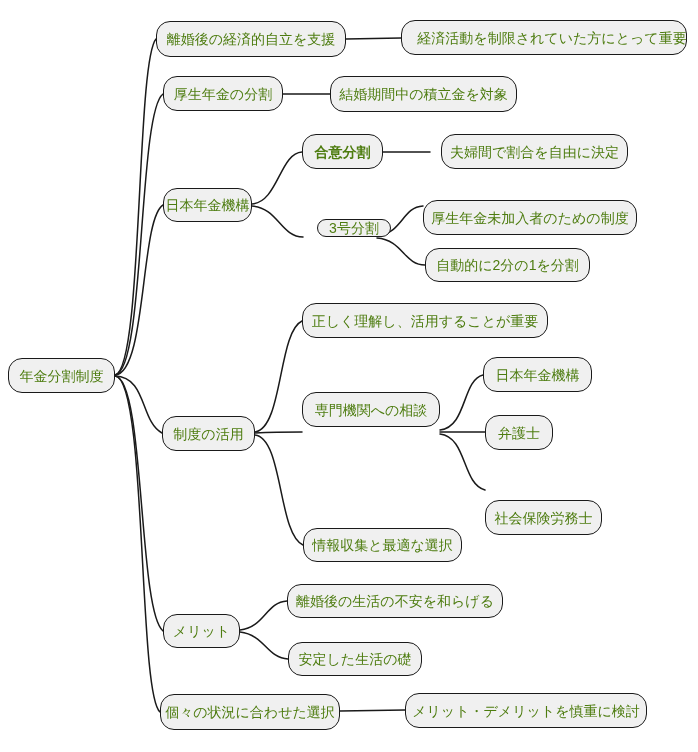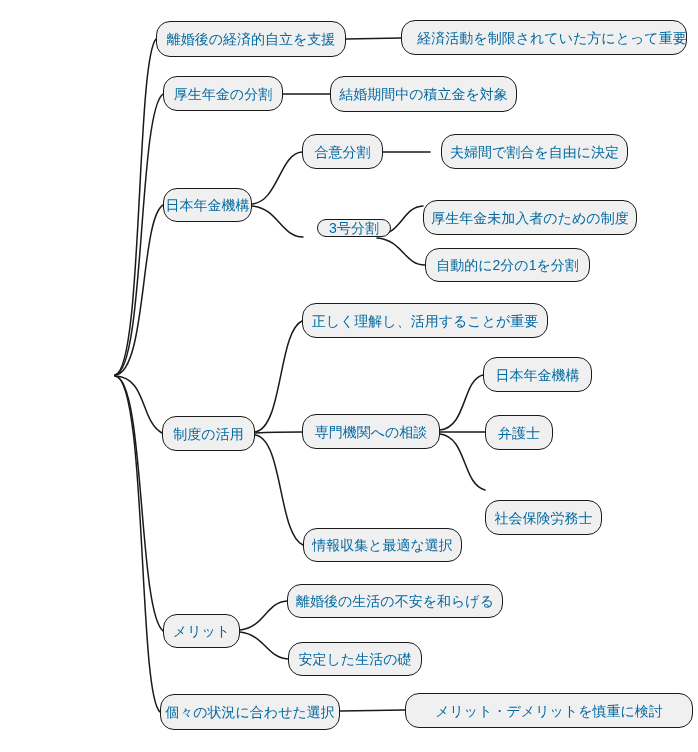--- a/index.html
+++ b/index.html
@@ -31,21 +31,21 @@
   .node {
     position: absolute;
     box-sizing: border-box;
     display: flex;
     align-items: center;
     justify-content: center;
     background: #f0f0f0;
     border: 1.8px solid #1a1a1a;
     border-radius: 14px;
     font-size: 14px;
-    color: #0369a1;
+    color: #4d7c0f;
     white-space: nowrap;
     line-height: 1;
   }
 </style>
 </head>
 <body>
 
 <div class="canvas">
 
   <svg class="edges" viewBox="0 0 698 752" aria-hidden="true">
@@ -71,42 +71,43 @@
     <path d="M440,430 C467,427 462,380 483,375"></path>
     <path d="M440,432 L485,432"></path>
     <path d="M440,434 C467,437 462,484 485,490"></path>
 
     <path d="M240,630 C265,627 266,602 287,601"></path>
     <path d="M240,632 C265,635 267,658 288,659"></path>
 
     <path d="M340,711 L405,710"></path>
   </svg>
 
+  <div class="node" style="left:8px; top:358px; width:107px; height:35px;">年金分割制度</div>
 
   <div class="node" style="left:156px; top:21px; width:190px; height:36px;">離婚後の経済的自立を支援</div>
   <div class="node" style="left:401px; top:20px; width:286px; height:35px;padding-left:16px;">経済活動を制限されていた方にとって重要</div>
 
   <div class="node" style="left:163px; top:76px; width:120px; height:35px;">厚生年金の分割</div>
   <div class="node" style="left:330px; top:76px; width:187px; height:36px;">結婚期間中の積立金を対象</div>
 
   <div class="node" style="left:163px; top:188px; width:89px; height:34px;">日本年金機構</div>
-  <div class="node" style="left:302px; top:134px; width:81px; height:35px;">合意分割</div>
+  <div class="node" style="left:302px; top:134px; width:81px; height:35px;font-weight:bold;">合意分割</div>
   <div class="node" style="left:430px; top:134px; width:187px; height:35px;margin-left:11px;">夫婦間で割合を自由に決定</div>
   <div class="node" style="left:317px; top:219px; width:74px; height:18px;">3号分割</div>
   <div class="node" style="left:423px; top:200px; width:214px; height:35px;">厚生年金未加入者のための制度</div>
   <div class="node" style="left:425px; top:248px; width:165px; height:34px;">自動的に2分の1を分割</div>
 
   <div class="node" style="left:162px; top:416px; width:93px; height:35px;">制度の活用</div>
   <div class="node" style="left:302px; top:303px; width:246px; height:35px;">正しく理解し、活用することが重要</div>
-  <div class="node" style="left:302px; top:414px; width:138px; height:35px;">専門機関への相談</div>
+  <div class="node" style="left:302px; top:392px; width:138px; height:35px;">専門機関への相談</div>
   <div class="node" style="left:483px; top:357px; width:109px; height:35px;">日本年金機構</div>
   <div class="node" style="left:485px; top:415px; width:68px; height:35px;">弁護士</div>
   <div class="node" style="left:485px; top:500px; width:117px; height:35px;">社会保険労務士</div>
   <div class="node" style="left:303px; top:528px; width:159px; height:34px;">情報収集と最適な選択</div>
 
   <div class="node" style="left:163px; top:614px; width:77px; height:34px;">メリット</div>
   <div class="node" style="left:287px; top:584px; width:216px; height:34px;">離婚後の生活の不安を和らげる</div>
   <div class="node" style="left:288px; top:642px; width:134px; height:34px;">安定した生活の礎</div>
 
   <div class="node" style="left:160px; top:694px; width:180px; height:36px;">個々の状況に合わせた選択</div>
-  <div class="node" style="left:405px; top:693px; width:288px; height:35px;">メリット・デメリットを慎重に検討</div>
+  <div class="node" style="left:405px; top:693px; width:242px; height:35px;">メリット・デメリットを慎重に検討</div>
 
 </div>
 
 </body></html>

